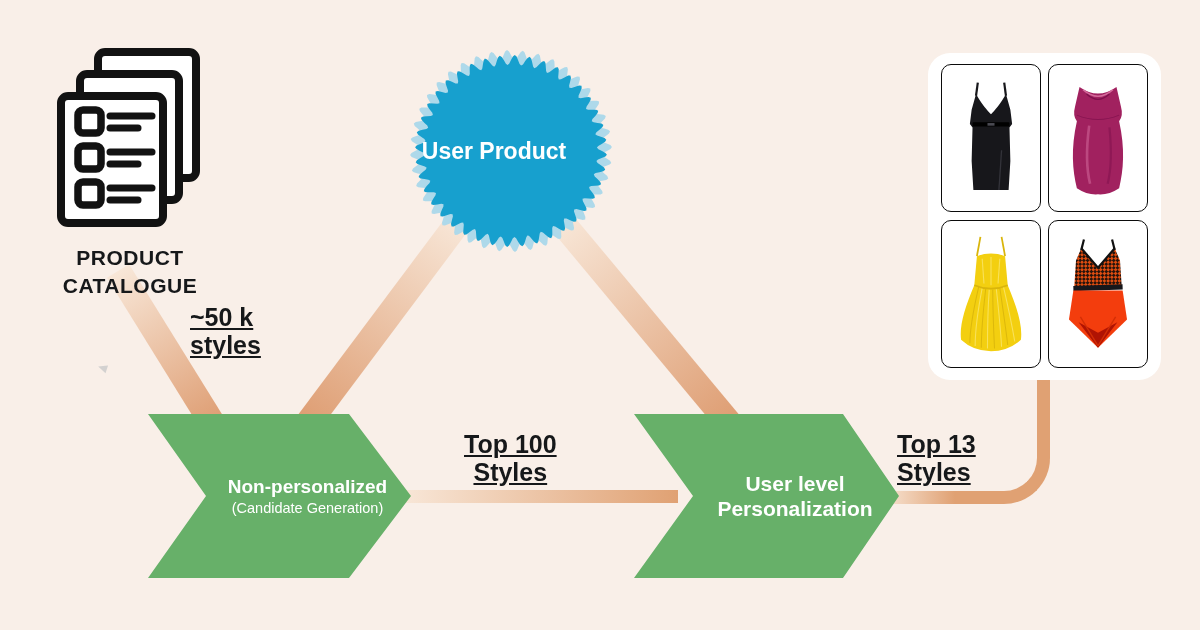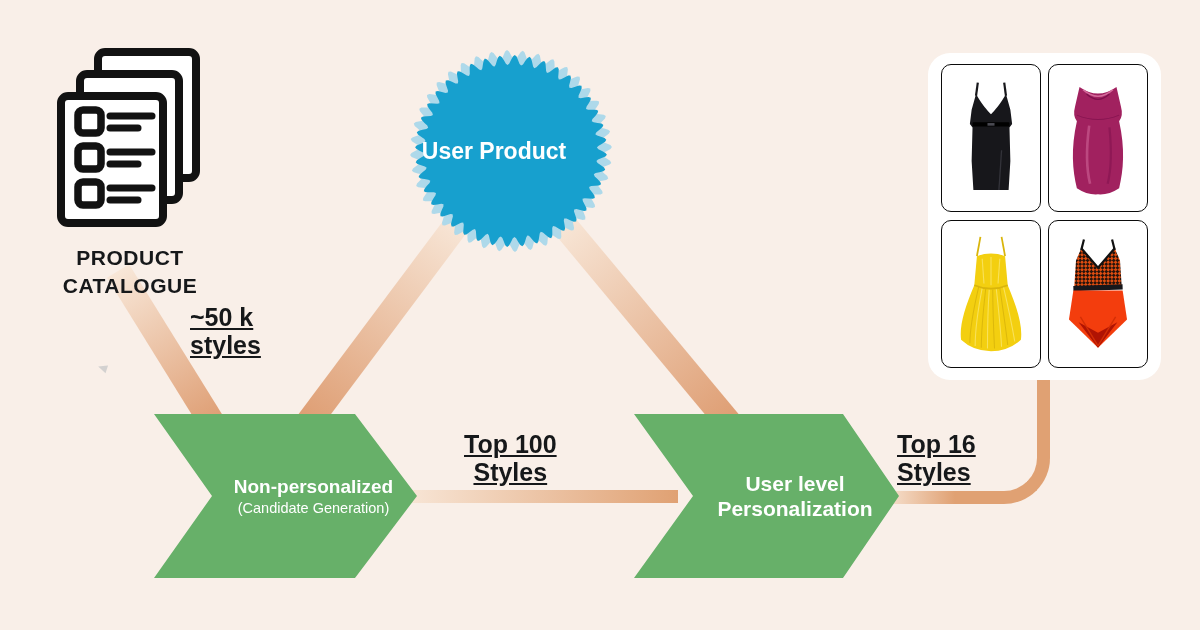--- a/index.html
+++ b/index.html
@@ -34,21 +34,21 @@
   #scallop-light{fill:var(--blue-light);}
   #scallop-main{fill:var(--blue);}
   .badge-text{position:absolute;left:389px;top:46px;width:210px;height:210px;
               display:flex;flex-direction:column;align-items:center;justify-content:center;
               color:var(--white);font-size:23px;font-weight:700;line-height:27px;text-align:center;}
 
   
   .chev{position:absolute;top:414px;height:164px;background:var(--green);
         display:flex;flex-direction:column;align-items:center;justify-content:center;
         color:var(--white);text-align:center;}
-  .chev1{left:154px;width:263px;padding-left:56px;
+  .chev1{left:148px;width:263px;padding-left:56px;
          clip-path:polygon(0 0,201px 0,263px 82px,201px 164px,0 164px,58px 82px);}
   .chev2{left:634px;width:265px;padding-left:57px;
          clip-path:polygon(0 0,209px 0,265px 82px,209px 164px,0 164px,59px 82px);}
   .chev .l1{font-size:19px;font-weight:700;line-height:24px;}
   .chev .l3{font-size:14.5px;font-weight:400;line-height:19px;}
   .chev2 .l1{font-size:21px;line-height:25px;}
 
   
   .panel{position:absolute;left:928px;top:53px;width:233px;height:327px;
          background:var(--white);border-radius:22px;}
@@ -99,21 +99,21 @@
 
 <div class="edge-label" style="left:190px;top:303px;">
   <div>~50 k</div>
   <div>styles</div>
 </div>
 <div class="edge-label" style="left:464px;top:430px;text-align:center;">
   <div>Top 100</div>
   <div>Styles</div>
 </div>
 <div class="edge-label" style="left:897px;top:430px;">
-  <div>Top 16</div>
+  <div>Top 13</div>
   <div>Styles</div>
 </div>
 
 <svg class="badge-wrap" viewBox="-105 -105 210 210">
   <polygon id="scallop-light" points="96.0,0.0 92.4,1.8 90.9,3.6 92.3,5.4 95.7,7.5 99.1,9.8 100.3,11.9 98.6,13.6 94.8,15.0 91.0,16.3 89.3,17.8 90.3,19.8 93.3,22.4 96.3,25.1 97.2,27.4 95.2,28.9 91.3,29.7 87.4,30.3 85.4,31.5 86.1,33.7 88.7,36.7 91.2,39.9 91.7,42.3 89.6,43.4 85.5,43.6 81.5,43.6 79.4,44.5 79.8,46.8 81.9,50.2 83.8,53.7 84.0,56.1 81.7,56.9 77.7,56.4 73.7,55.8 71.5,56.3 71.5,58.7 73.0,62.3 74.4,66.1 74.2,68.6 71.8,69.0 67.9,67.9 64.1,66.7 61.8,66.8 61.4,69.1 62.3,73.0 63.1,76.9 62.5,79.3 60.1,79.4 56.4,77.7 52.9,75.9 50.6,75.7 49.9,77.9 50.2,81.9 50.3,85.9 49.4,88.1 46.9,87.8 43.6,85.5 40.4,83.2 38.1,82.6 37.1,84.7 36.7,88.7 36.3,92.7 35.0,94.8 32.6,94.0 29.7,91.3 26.8,88.5 24.7,87.6 23.3,89.5 22.4,93.3 21.3,97.2 19.7,99.1 17.5,98.0 15.0,94.8 12.7,91.6 10.7,90.4 9.1,92.0 7.5,95.7 5.9,99.4 4.0,100.9 2.0,99.5 0.0,96.0 -1.8,92.4 -3.6,90.9 -5.4,92.3 -7.5,95.7 -9.8,99.1 -11.9,100.3 -13.6,98.6 -15.0,94.8 -16.3,91.0 -17.8,89.3 -19.8,90.3 -22.4,93.3 -25.1,96.3 -27.4,97.2 -28.9,95.2 -29.7,91.3 -30.3,87.4 -31.5,85.4 -33.7,86.1 -36.7,88.7 -39.9,91.2 -42.3,91.7 -43.4,89.6 -43.6,85.5 -43.6,81.5 -44.5,79.4 -46.8,79.8 -50.2,81.9 -53.7,83.8 -56.1,84.0 -56.9,81.7 -56.4,77.7 -55.8,73.7 -56.3,71.5 -58.7,71.5 -62.3,73.0 -66.1,74.4 -68.6,74.2 -69.0,71.8 -67.9,67.9 -66.7,64.1 -66.8,61.8 -69.1,61.4 -73.0,62.3 -76.9,63.1 -79.3,62.5 -79.4,60.1 -77.7,56.4 -75.9,52.9 -75.7,50.6 -77.9,49.9 -81.9,50.2 -85.9,50.3 -88.1,49.4 -87.8,46.9 -85.5,43.6 -83.2,40.4 -82.6,38.1 -84.7,37.1 -88.7,36.7 -92.7,36.3 -94.8,35.0 -94.0,32.6 -91.3,29.7 -88.5,26.8 -87.6,24.7 -89.5,23.3 -93.3,22.4 -97.2,21.3 -99.1,19.7 -98.0,17.5 -94.8,15.0 -91.6,12.7 -90.4,10.7 -92.0,9.1 -95.7,7.5 -99.4,5.9 -100.9,4.0 -99.5,2.0 -96.0,0.0 -92.4,-1.8 -90.9,-3.6 -92.3,-5.4 -95.7,-7.5 -99.1,-9.8 -100.3,-11.9 -98.6,-13.6 -94.8,-15.0 -91.0,-16.3 -89.3,-17.8 -90.3,-19.8 -93.3,-22.4 -96.3,-25.1 -97.2,-27.4 -95.2,-28.9 -91.3,-29.7 -87.4,-30.3 -85.4,-31.5 -86.1,-33.7 -88.7,-36.7 -91.2,-39.9 -91.7,-42.3 -89.6,-43.4 -85.5,-43.6 -81.5,-43.6 -79.4,-44.5 -79.8,-46.8 -81.9,-50.2 -83.8,-53.7 -84.0,-56.1 -81.7,-56.9 -77.7,-56.4 -73.7,-55.8 -71.5,-56.3 -71.5,-58.7 -73.0,-62.3 -74.4,-66.1 -74.2,-68.6 -71.8,-69.0 -67.9,-67.9 -64.1,-66.7 -61.8,-66.8 -61.4,-69.1 -62.3,-73.0 -63.1,-76.9 -62.5,-79.3 -60.1,-79.4 -56.4,-77.7 -52.9,-75.9 -50.6,-75.7 -49.9,-77.9 -50.2,-81.9 -50.3,-85.9 -49.4,-88.1 -46.9,-87.8 -43.6,-85.5 -40.4,-83.2 -38.1,-82.6 -37.1,-84.7 -36.7,-88.7 -36.3,-92.7 -35.0,-94.8 -32.6,-94.0 -29.7,-91.3 -26.8,-88.5 -24.7,-87.6 -23.3,-89.5 -22.4,-93.3 -21.3,-97.2 -19.7,-99.1 -17.5,-98.0 -15.0,-94.8 -12.7,-91.6 -10.7,-90.4 -9.1,-92.0 -7.5,-95.7 -5.9,-99.4 -4.0,-100.9 -2.0,-99.5 -0.0,-96.0 1.8,-92.4 3.6,-90.9 5.4,-92.3 7.5,-95.7 9.8,-99.1 11.9,-100.3 13.6,-98.6 15.0,-94.8 16.3,-91.0 17.8,-89.3 19.8,-90.3 22.4,-93.3 25.1,-96.3 27.4,-97.2 28.9,-95.2 29.7,-91.3 30.3,-87.4 31.5,-85.4 33.7,-86.1 36.7,-88.7 39.9,-91.2 42.3,-91.7 43.4,-89.6 43.6,-85.5 43.6,-81.5 44.5,-79.4 46.8,-79.8 50.2,-81.9 53.7,-83.8 56.1,-84.0 56.9,-81.7 56.4,-77.7 55.8,-73.7 56.3,-71.5 58.7,-71.5 62.3,-73.0 66.1,-74.4 68.6,-74.2 69.0,-71.8 67.9,-67.9 66.7,-64.1 66.8,-61.8 69.1,-61.4 73.0,-62.3 76.9,-63.1 79.3,-62.5 79.4,-60.1 77.7,-56.4 75.9,-52.9 75.7,-50.6 77.9,-49.9 81.9,-50.2 85.9,-50.3 88.1,-49.4 87.8,-46.9 85.5,-43.6 83.2,-40.4 82.6,-38.1 84.7,-37.1 88.7,-36.7 92.7,-36.3 94.8,-35.0 94.0,-32.6 91.3,-29.7 88.5,-26.8 87.6,-24.7 89.5,-23.3 93.3,-22.4 97.2,-21.3 99.1,-19.7 98.0,-17.5 94.8,-15.0 91.6,-12.7 90.4,-10.7 92.0,-9.1 95.7,-7.5 99.4,-5.9 100.9,-4.0 99.5,-2.0"></polygon>
   <polygon id="scallop-main" points="91.0,0.0 94.5,1.9 95.9,3.8 94.4,5.6 90.7,7.1 87.0,8.6 85.4,10.1 86.6,12.0 89.9,14.2 93.1,16.6 94.2,18.7 92.3,20.3 88.5,21.2 84.6,22.1 82.8,23.3 83.7,25.4 86.5,28.1 89.3,31.0 90.1,33.2 88.0,34.5 84.1,34.8 80.1,35.1 78.1,36.0 78.7,38.2 81.1,41.3 83.4,44.6 83.8,46.9 81.6,47.8 77.6,47.5 73.7,47.2 71.5,47.8 71.8,50.0 73.6,53.5 75.4,57.1 75.4,59.4 73.1,60.0 69.2,59.1 65.4,58.1 63.2,58.4 63.0,60.6 64.3,64.3 65.5,68.1 65.2,70.5 62.8,70.7 59.1,69.2 55.5,67.6 53.2,67.5 52.8,69.7 53.5,73.6 54.1,77.6 53.3,79.8 51.0,79.6 47.5,77.6 44.2,75.5 42.0,75.0 41.2,77.1 41.3,81.1 41.3,85.1 40.2,87.2 37.9,86.6 34.8,84.1 31.9,81.4 29.8,80.7 28.7,82.6 28.1,86.5 27.4,90.5 26.1,92.4 23.9,91.5 21.2,88.5 18.7,85.4 16.8,84.3 15.4,86.1 14.2,89.9 13.0,93.6 11.3,95.3 9.3,94.1 7.1,90.7 5.1,87.3 3.4,85.9 1.7,87.4 0.0,91.0 -1.9,94.5 -3.8,95.9 -5.6,94.4 -7.1,90.7 -8.6,87.0 -10.1,85.4 -12.0,86.6 -14.2,89.9 -16.6,93.1 -18.7,94.2 -20.3,92.3 -21.2,88.5 -22.1,84.6 -23.3,82.8 -25.4,83.7 -28.1,86.5 -31.0,89.3 -33.2,90.1 -34.5,88.0 -34.8,84.1 -35.1,80.1 -36.0,78.1 -38.2,78.7 -41.3,81.1 -44.6,83.4 -46.9,83.8 -47.8,81.6 -47.5,77.6 -47.2,73.7 -47.8,71.5 -50.0,71.8 -53.5,73.6 -57.1,75.4 -59.4,75.4 -60.0,73.1 -59.1,69.2 -58.1,65.4 -58.4,63.2 -60.6,63.0 -64.3,64.3 -68.1,65.5 -70.5,65.2 -70.7,62.8 -69.2,59.1 -67.6,55.5 -67.5,53.2 -69.7,52.8 -73.6,53.5 -77.6,54.1 -79.8,53.3 -79.6,51.0 -77.6,47.5 -75.5,44.2 -75.0,42.0 -77.1,41.2 -81.1,41.3 -85.1,41.3 -87.2,40.2 -86.6,37.9 -84.1,34.8 -81.4,31.9 -80.7,29.8 -82.6,28.7 -86.5,28.1 -90.5,27.4 -92.4,26.1 -91.5,23.9 -88.5,21.2 -85.4,18.7 -84.3,16.8 -86.1,15.4 -89.9,14.2 -93.6,13.0 -95.3,11.3 -94.1,9.3 -90.7,7.1 -87.3,5.1 -85.9,3.4 -87.4,1.7 -91.0,0.0 -94.5,-1.9 -95.9,-3.8 -94.4,-5.6 -90.7,-7.1 -87.0,-8.6 -85.4,-10.1 -86.6,-12.0 -89.9,-14.2 -93.1,-16.6 -94.2,-18.7 -92.3,-20.3 -88.5,-21.2 -84.6,-22.1 -82.8,-23.3 -83.7,-25.4 -86.5,-28.1 -89.3,-31.0 -90.1,-33.2 -88.0,-34.5 -84.1,-34.8 -80.1,-35.1 -78.1,-36.0 -78.7,-38.2 -81.1,-41.3 -83.4,-44.6 -83.8,-46.9 -81.6,-47.8 -77.6,-47.5 -73.7,-47.2 -71.5,-47.8 -71.8,-50.0 -73.6,-53.5 -75.4,-57.1 -75.4,-59.4 -73.1,-60.0 -69.2,-59.1 -65.4,-58.1 -63.2,-58.4 -63.0,-60.6 -64.3,-64.3 -65.5,-68.1 -65.2,-70.5 -62.8,-70.7 -59.1,-69.2 -55.5,-67.6 -53.2,-67.5 -52.8,-69.7 -53.5,-73.6 -54.1,-77.6 -53.3,-79.8 -51.0,-79.6 -47.5,-77.6 -44.2,-75.5 -42.0,-75.0 -41.2,-77.1 -41.3,-81.1 -41.3,-85.1 -40.2,-87.2 -37.9,-86.6 -34.8,-84.1 -31.9,-81.4 -29.8,-80.7 -28.7,-82.6 -28.1,-86.5 -27.4,-90.5 -26.1,-92.4 -23.9,-91.5 -21.2,-88.5 -18.7,-85.4 -16.8,-84.3 -15.4,-86.1 -14.2,-89.9 -13.0,-93.6 -11.3,-95.3 -9.3,-94.1 -7.1,-90.7 -5.1,-87.3 -3.4,-85.9 -1.7,-87.4 -0.0,-91.0 1.9,-94.5 3.8,-95.9 5.6,-94.4 7.1,-90.7 8.6,-87.0 10.1,-85.4 12.0,-86.6 14.2,-89.9 16.6,-93.1 18.7,-94.2 20.3,-92.3 21.2,-88.5 22.1,-84.6 23.3,-82.8 25.4,-83.7 28.1,-86.5 31.0,-89.3 33.2,-90.1 34.5,-88.0 34.8,-84.1 35.1,-80.1 36.0,-78.1 38.2,-78.7 41.3,-81.1 44.6,-83.4 46.9,-83.8 47.8,-81.6 47.5,-77.6 47.2,-73.7 47.8,-71.5 50.0,-71.8 53.5,-73.6 57.1,-75.4 59.4,-75.4 60.0,-73.1 59.1,-69.2 58.1,-65.4 58.4,-63.2 60.6,-63.0 64.3,-64.3 68.1,-65.5 70.5,-65.2 70.7,-62.8 69.2,-59.1 67.6,-55.5 67.5,-53.2 69.7,-52.8 73.6,-53.5 77.6,-54.1 79.8,-53.3 79.6,-51.0 77.6,-47.5 75.5,-44.2 75.0,-42.0 77.1,-41.2 81.1,-41.3 85.1,-41.3 87.2,-40.2 86.6,-37.9 84.1,-34.8 81.4,-31.9 80.7,-29.8 82.6,-28.7 86.5,-28.1 90.5,-27.4 92.4,-26.1 91.5,-23.9 88.5,-21.2 85.4,-18.7 84.3,-16.8 86.1,-15.4 89.9,-14.2 93.6,-13.0 95.3,-11.3 94.1,-9.3 90.7,-7.1 87.3,-5.1 85.9,-3.4 87.4,-1.7"></polygon>
 </svg>
 <div class="badge-text">
   <div>User Product</div>
 </div>

